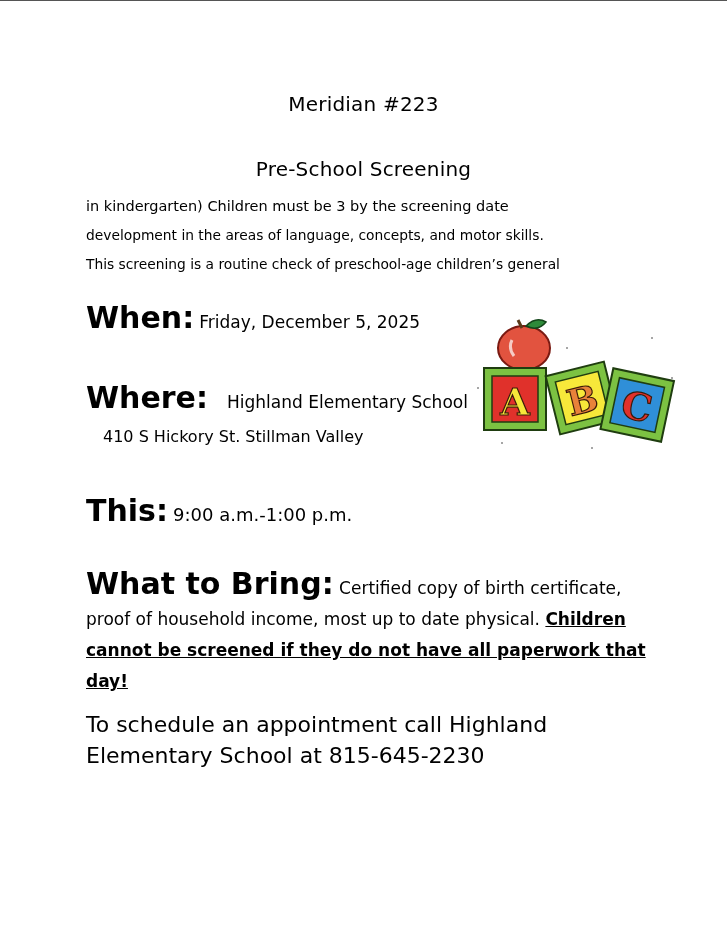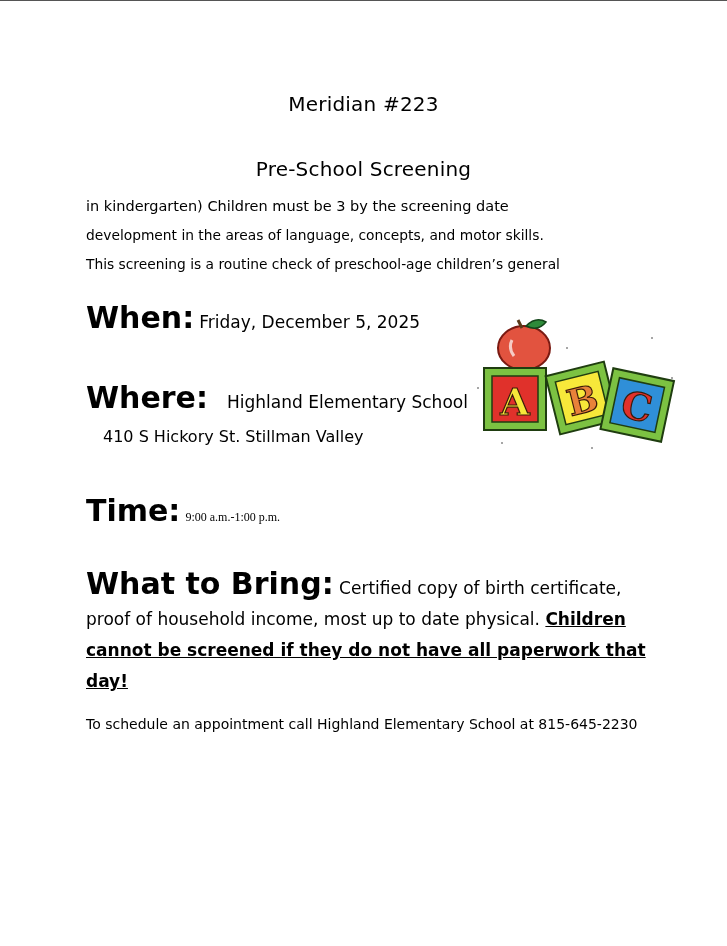--- a/index.html
+++ b/index.html
@@ -59,40 +59,40 @@
     .when { top: 300px; }
     .where { top: 380px; text-align: right; }
     .where .value { margin-left: 14px; }
     .address {
       position: absolute;
       left: 103px;
       top: 427px;
       font-size: 16px;
     }
     .time { top: 493px; }
-    .time .value { font-size: 12px; font-family: Liberation Serif, serif; }
+    .time .value { font-size: 18px; }
     .bring {
       position: absolute;
       left: 86px;
       top: 566px;
       width: 560px;
       font-size: 17px;
       line-height: 31px;
     }
     .bring .label { line-height: 36px; }
     .bring .warn {
       font-weight: bold;
       text-decoration: underline;
     }
     .contact {
       position: absolute;
       left: 86px;
       top: 709px;
       width: 560px;
-      font-size: 14px;
+      font-size: 22px;
       line-height: 31px;
     }
 
     .clipart {
       position: absolute;
       left: 472px;
       top: 318px;
       width: 205px;
       height: 138px;
     }
@@ -155,21 +155,21 @@
         <circle cx="200" cy="60" r="1"></circle>
       <circle cx="30" cy="125" r="1"></circle>
         <circle cx="120" cy="130" r="1"></circle>
       <circle cx="180" cy="20" r="1"></circle>
         <circle cx="95" cy="30" r="1"></circle>
     </g>
   </svg>
 </div>
 
 <div class="row time">
-  <span class="label">Time:</span>
+  <span class="label">This:</span>
   <span class="value">9:00 a.m.-1:00 p.m.</span>
 </div>
 
 <div class="bring">
   <span class="label">What to Bring:</span><span> Certified copy of birth certificate, proof of household income, most up to date physical.  </span><span class="warn">Children cannot be screened if they do not have all paperwork that day!</span>
 </div>
 
 <div class="contact">To schedule an appointment call Highland Elementary School at 815-645-2230</div>
 
 </body></html>

